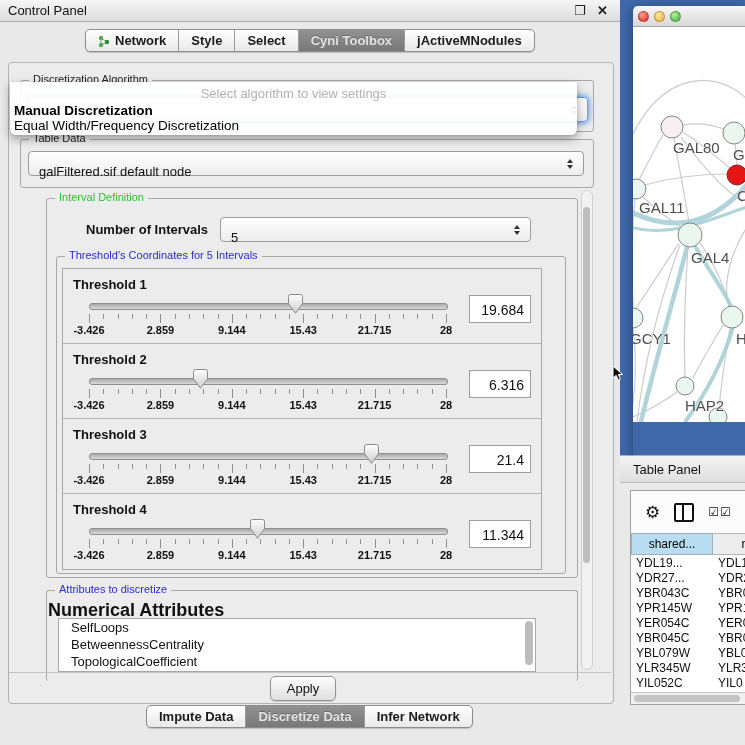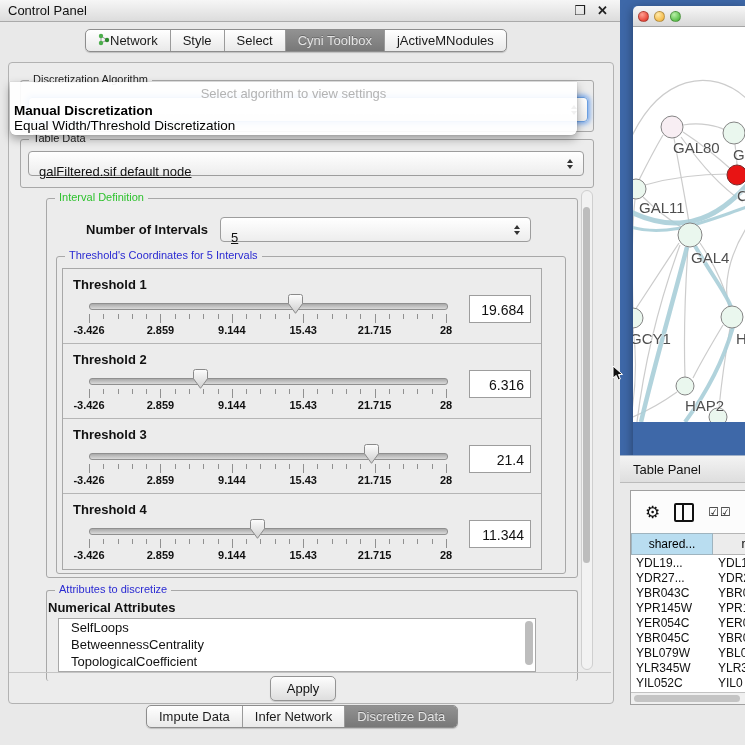--- a/index.html
+++ b/index.html
@@ -10,37 +10,37 @@
 
   
   #titlebar{left:0;top:0;width:620px;height:22px;
     background:linear-gradient(#f6f6f6,#dcdcdc);border-bottom:1px solid #aaa;
     display:flex;align-items:center;font-size:13px;color:#111;padding-left:8px;box-sizing:border-box;}
   .tb-icon{position:absolute;top:3px;font-size:13px;color:#222;cursor:default;}
   #float-ic{right:34px;} #close-ic{right:12px;font-weight:700;}
 
   .seg-tabs{display:inline-flex;border:1px solid #8d8d8d;border-radius:5px;
     background:linear-gradient(#ffffff,#e9e9e9);box-shadow:0 1px 1px rgba(0,0,0,.18);overflow:hidden;}
-  .seg{padding:3px 12px;font-size:13px;font-weight:400;color:#1a1a1a;
-    border-right:1px solid #9a9a9a;display:flex;align-items:flex-start;white-space:nowrap;}
+  .seg{padding:3px 12px;font-size:13px;font-weight:700;color:#1a1a1a;
+    border-right:1px solid #9a9a9a;display:flex;align-items:flex-end;gap:5px;white-space:nowrap;}
   .seg:last-child{border-right:none;}
   .seg.selected{background:linear-gradient(#929292,#787878);color:#e4e4e4;text-shadow:0 -1px 0 rgba(0,0,0,.25);}
   #top-tabs{left:85px;top:29px;} #bottom-tabs{left:146px;top:705px;}
 
   #outerbox{left:8px;top:62px;width:604px;height:640px;background:#ececec;
     border:1px solid #b2b2b2;border-radius:4px;}
 
   .group{position:absolute;border:1px solid #a8a8a8;border-radius:3px;}
   .gtitle{position:absolute;top:-8px;left:8px;background:#ececec;padding:0 4px;
     font-size:11px;color:#1c1c1c;white-space:nowrap;}
   .gtitle.green{color:#2ec22e;} .gtitle.blue{color:#2a2ad2;}
 
   .combo{position:absolute;background:linear-gradient(#ffffff,#ededed);
     border:1px solid #9d9d9d;border-radius:4px;font-size:13px;color:#111;
-    display:flex;align-items:center;padding:16px 26px 0 10px;box-sizing:border-box;text-decoration:underline;}
+    display:flex;align-items:center;padding:16px 26px 0 10px;box-sizing:border-box;}
   .arrows{position:absolute;right:9px;top:50%;transform:translateY(-50%);width:7px;}
   .arrows i{display:block;width:0;height:0;border-left:3.5px solid transparent;border-right:3.5px solid transparent;}
   .arrows .up{border-bottom:4px solid #333;margin-bottom:2px;}
   .arrows .dn{border-top:4px solid #333;}
 
   
   #popup{left:10px;top:82px;width:567px;height:53px;z-index:40;
     background:rgba(255,255,255,.93);border-radius:0 0 6px 6px;
     box-shadow:0 4px 10px rgba(0,0,0,.35),0 0 1px rgba(0,0,0,.3);}
   #popup .hint{position:absolute;top:4px;left:0;width:100%;text-align:center;
@@ -64,21 +64,21 @@
   .ticks{position:absolute;left:26px;top:45px;width:357px;height:10px;}
   .tick{position:absolute;top:0;width:1px;height:5px;background:#909090;}
   .tick.major{height:9px;}
   .ticklbls{position:absolute;left:26px;top:55px;width:357px;height:12px;}
   .ticklbl{position:absolute;transform:translateX(-50%);font-size:11px;font-weight:700;color:#111;white-space:nowrap;}
   .valbox{position:absolute;left:406px;top:26px;width:62px;height:28px;background:#fff;
     border:1px solid #9d9d9d;font-size:14px;color:#111;text-align:right;
     line-height:28px;padding-right:6px;box-sizing:border-box;}
 
   
-  #attr-label{left:48px;top:600px;font-size:13px;font-weight:700;color:#111;}
+  #attr-label{left:48px;top:600px;font-size:18px;font-weight:700;color:#111;}
   #attr-list{left:58px;top:618px;width:476px;height:52px;background:#fff;
     border:1px solid #a8a8a8;overflow:hidden;}
   .attr-item{font-size:13px;color:#111;line-height:17px;padding-left:12px;white-space:nowrap;}
 
   #apply-sep{left:9px;top:672px;width:602px;border-top:1px solid #c4c4c4;}
   #apply-btn{left:270px;top:676px;width:64px;height:23px;border:1px solid #949494;border-radius:5px;
     background:linear-gradient(#fdfdfd,#dedede);font-size:13px;color:#111;
     display:flex;align-items:center;justify-content:center;box-shadow:0 1px 1px rgba(0,0,0,.15);}
 
   
@@ -399,32 +399,32 @@
     <div class="thumbv" style="top:16px;height:356px;"></div>
   </div>
 
   <div id="apply-sep" class="abs"></div>
   <div id="apply-btn" class="abs">Apply</div>
 
   <div id="bottom-tabs" class="abs seg-tabs">
     <div class="seg">
         <span>Impute Data</span>
       </div>
+    <div class="seg selected">
+        <span>Discretize Data</span>
+      </div>
     <div class="seg">
         <span>Infer Network</span>
-      </div>
-    <div class="seg selected">
-        <span>Discretize Data</span>
       </div>
   </div>
 
   <div id="popup" class="abs">
     <div class="hint">Select algorithm to view settings</div>
     <div class="popup-item" style="top:21px;font-weight:700;">Manual Discretization</div>
-    <div class="popup-item" style="top:36px;">Equal Width/Threshold Discretization</div>
+    <div class="popup-item" style="top:36px;">Equal Width/Frequency Discretization</div>
   </div>
 
   <div id="blue-frame" class="abs"></div>
   <div id="net-window" class="abs">
     <div id="net-titlebar" class="abs">
       <div id="light-red" class="light"></div>
       <div id="light-yellow" class="light"></div>
       <div id="light-green" class="light"></div>
     </div>
     <div id="net-canvas" class="abs">

